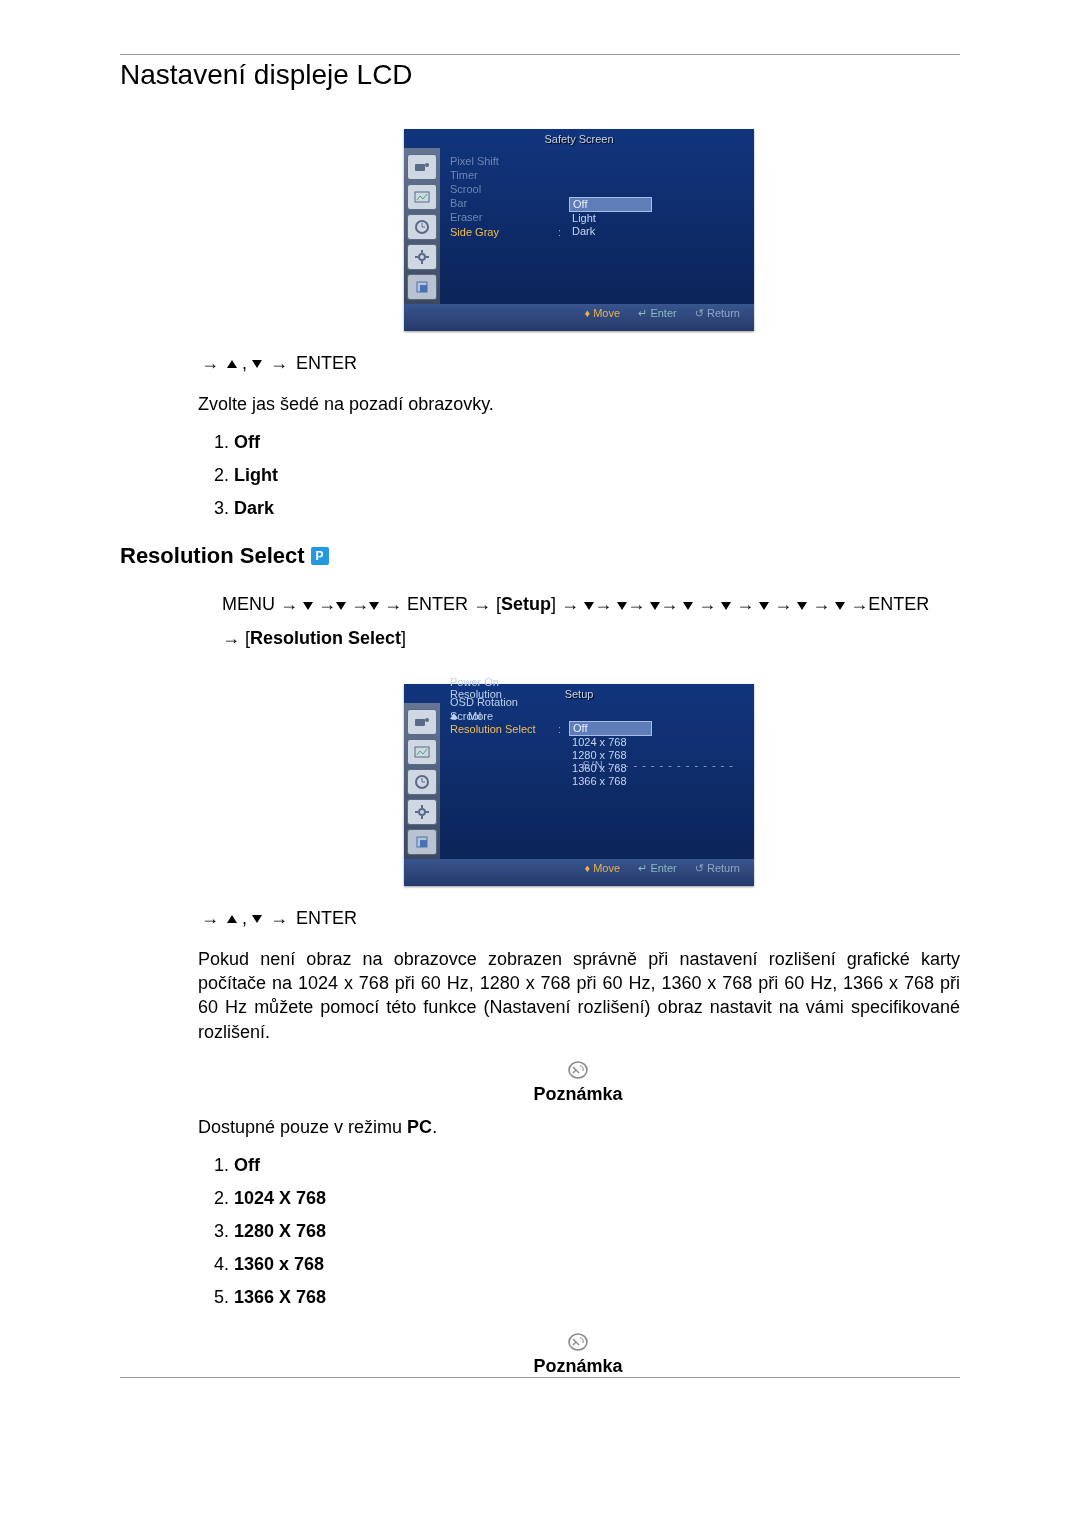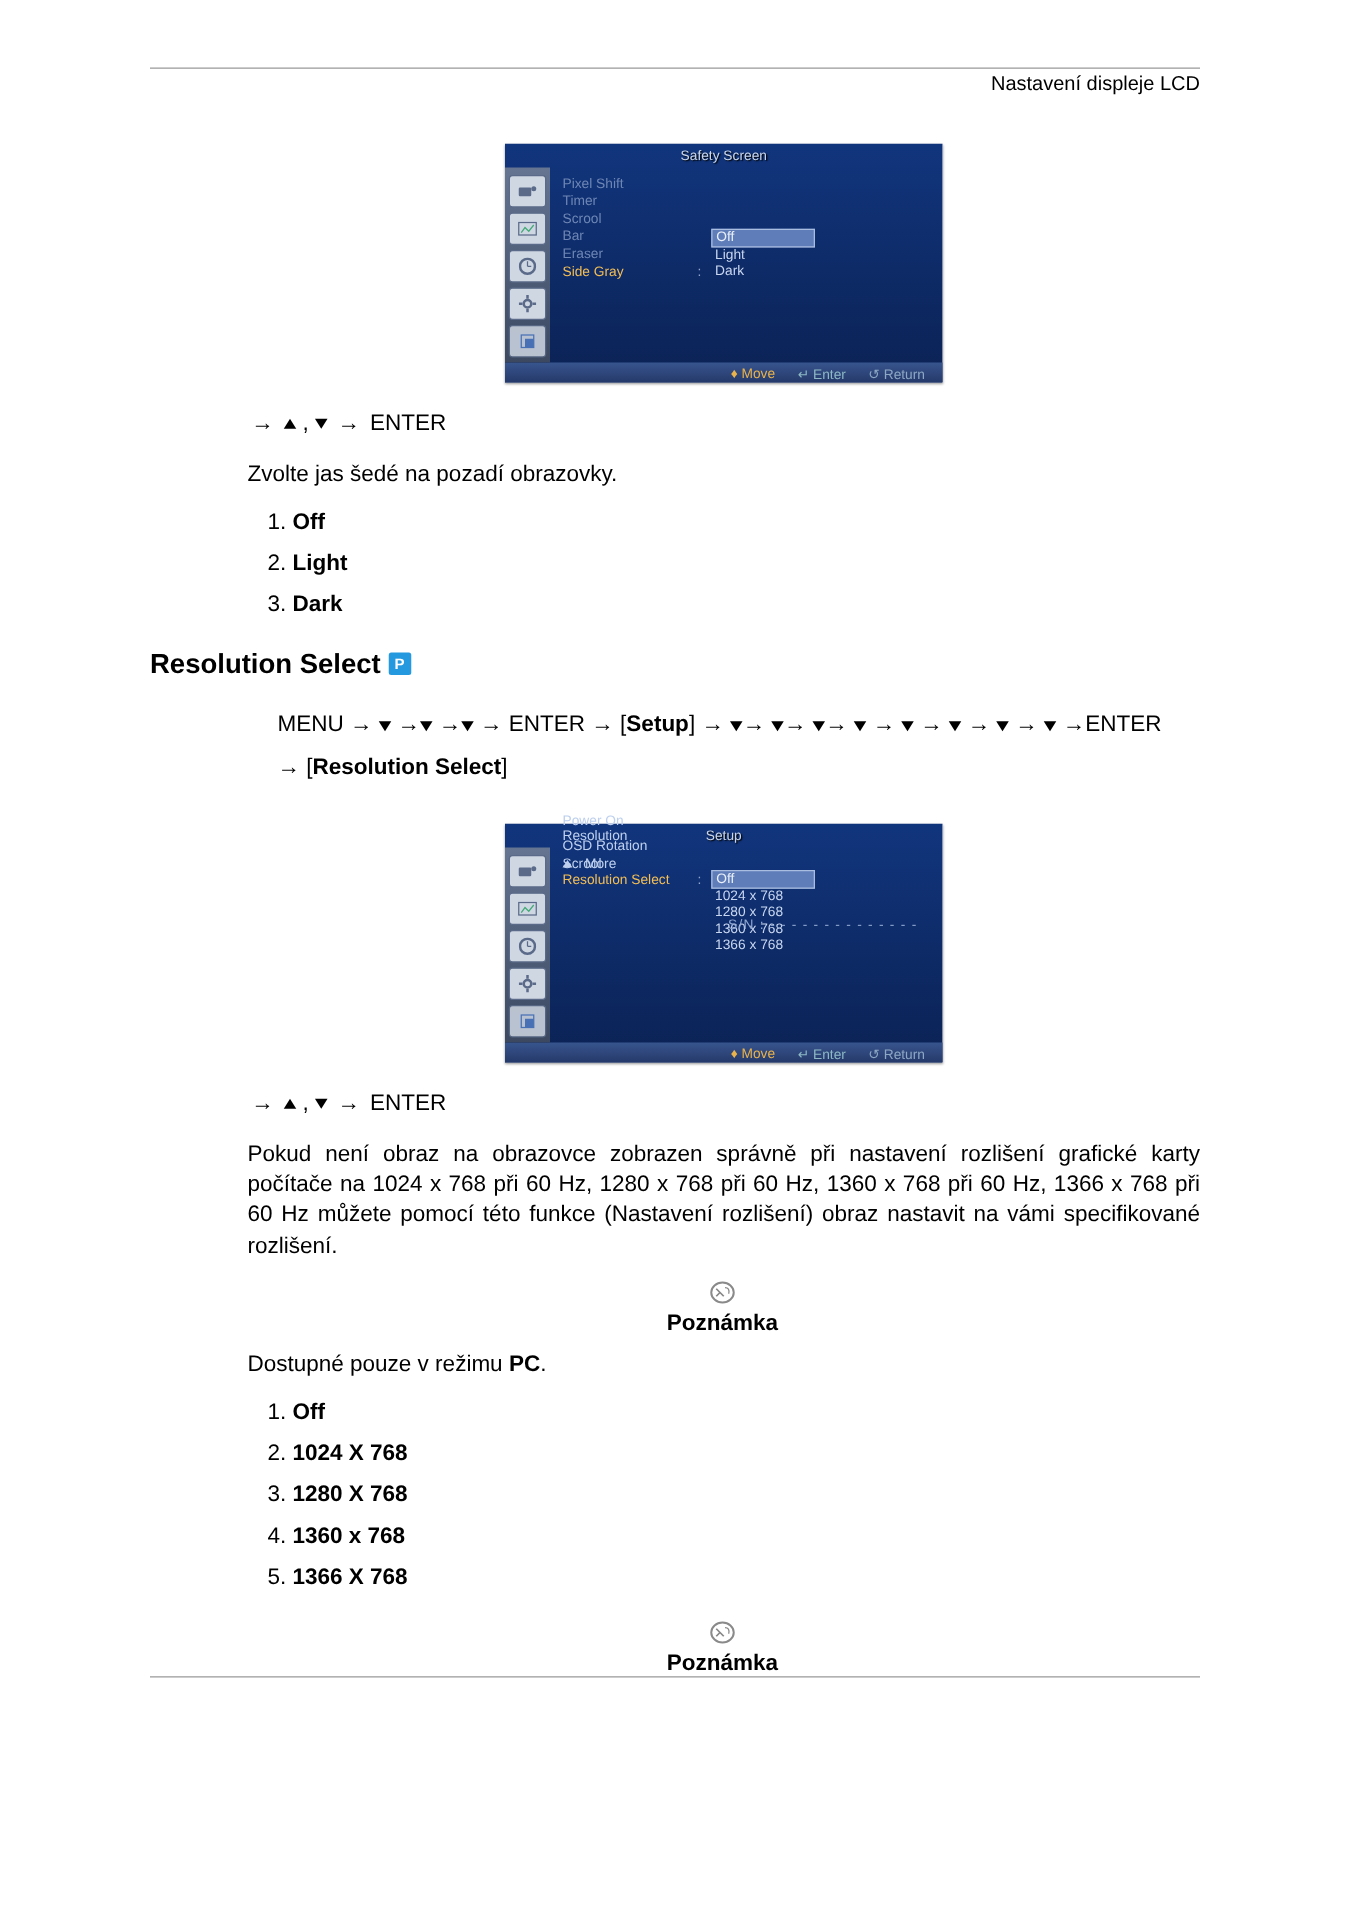--- a/index.html
+++ b/index.html
@@ -16,22 +16,22 @@
     box-sizing: border-box;
     padding: 54px 120px 54px 120px;
     position: relative;
   }
   .hr-top, .hr-bot {
     border: none;
     border-top: 1px solid #999;
     margin: 0;
   }
   .header-title {
-    text-align: right;
-    font-size: 16px;
+    text-align: left;
+    font-size: 28px;
     padding: 4px 0 10px 0;
   }
   .content {
     margin-left: 78px;
     margin-right: 0;
   }
   .osd-wrap {
     display: flex;
     justify-content: center;
     margin: 28px 0 22px 0;
@@ -112,21 +112,21 @@
     color: #8fa7d1;
     padding: 8px 12px 3px 0;
     font-size: 11px;
     letter-spacing: 1px;
   }
   .osd-foot {
     display: flex;
     justify-content: flex-end;
     gap: 18px;
     background: linear-gradient(#38558e,#25396a);
-    padding: 3px 14px 0 0;
+    padding: 3px 14px 11px 0;
     font-size: 11px;
   }
   .osd-foot span.move  { color: #e9b24a; }
   .osd-foot span.enter { color: #8db8c4; }
   .osd-foot span.ret   { color: #8da8c4; }
   .tri { display:inline-block; width:0; height:0; vertical-align:middle; }
   .tri.up   { border-left:5px solid transparent; border-right:5px solid transparent; border-bottom:8px solid #000; }
   .tri.down { border-left:5px solid transparent; border-right:5px solid transparent; border-top:8px solid #000; }
   .nav-line { margin: 6px 0 18px 0; }
   .nav-line .arrow { margin: 0 3px; }

